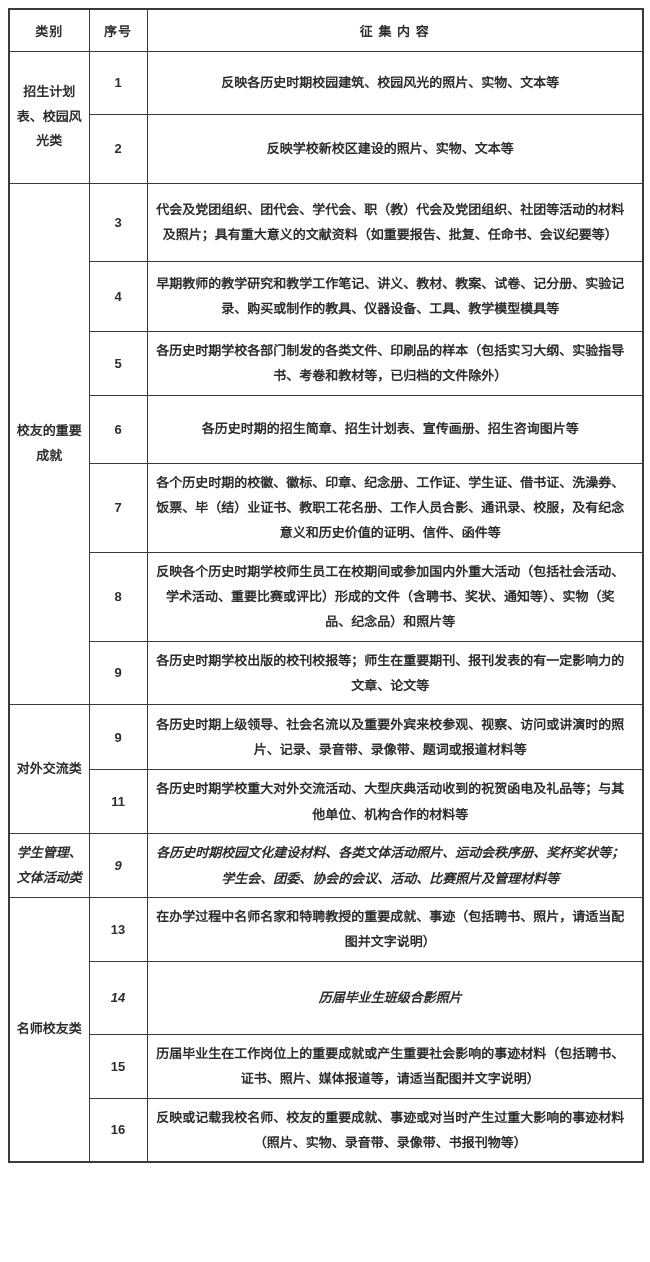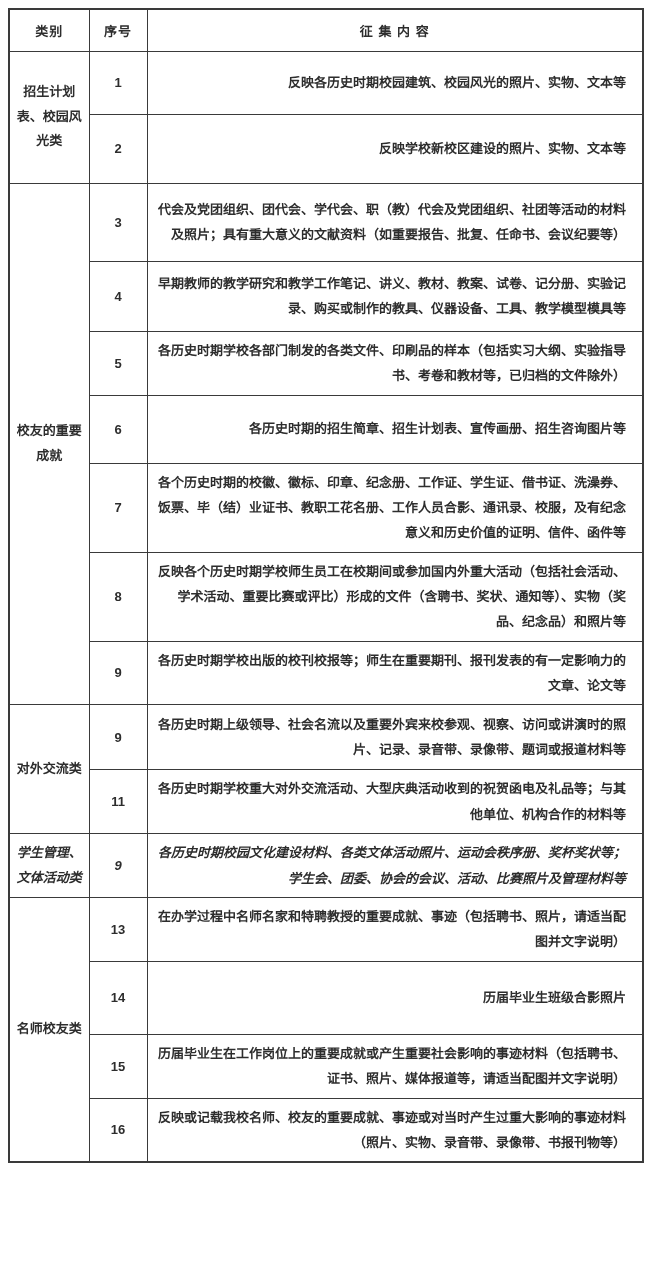--- a/index.html
+++ b/index.html
@@ -47,21 +47,21 @@
   td.cat-cell {
     text-align: center;
     padding: 4px 4px;
     line-height: 1.9;
   }
   td.no-cell {
     text-align: center;
     padding: 4px 2px;
   }
   td.content-cell {
-    text-align: right;
+    text-align: center;
     padding: 6px 16px 6px 7px;
     line-height: 1.95;
   }
 </style>
 </head>
 <body>
 
 <div class="doc">
   <table class="collect-table">
     <colgroup>
@@ -132,21 +132,21 @@
         <td class="cat-cell">学生管理、文体活动类</td>
         <td class="no-cell">9</td>
         <td class="content-cell">各历史时期校园文化建设材料、各类文体活动照片、运动会秩序册、奖杯奖状等；学生会、团委、协会的会议、活动、比赛照片及管理材料等</td>
       </tr>
 
       <tr style="height:62px;">
         <td class="cat-cell" rowspan="4">名师校友类</td>
         <td class="no-cell">13</td>
         <td class="content-cell">在办学过程中名师名家和特聘教授的重要成就、事迹（包括聘书、照片，请适当配图并文字说明）</td>
       </tr>
-      <tr style="height:73px;">
+      <tr style="height:73px;font-style:italic;">
         <td class="no-cell">14</td>
         <td class="content-cell">历届毕业生班级合影照片</td>
       </tr>
       <tr style="height:64px;">
         <td class="no-cell">15</td>
         <td class="content-cell">历届毕业生在工作岗位上的重要成就或产生重要社会影响的事迹材料（包括聘书、证书、照片、媒体报道等，请适当配图并文字说明）</td>
       </tr>
       <tr style="height:63px;">
         <td class="no-cell">16</td>
         <td class="content-cell">反映或记载我校名师、校友的重要成就、事迹或对当时产生过重大影响的事迹材料（照片、实物、录音带、录像带、书报刊物等）</td>

